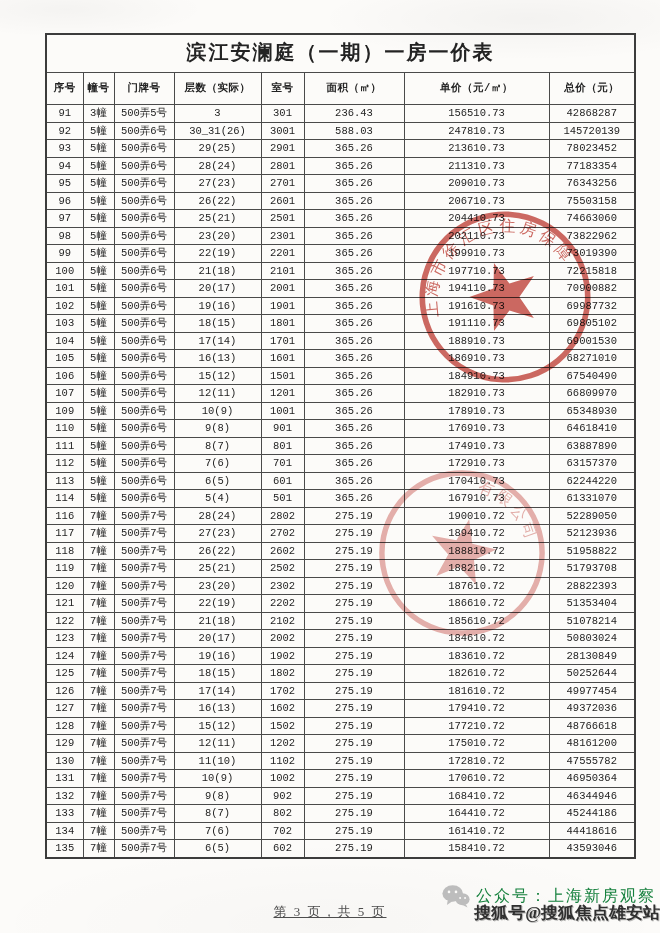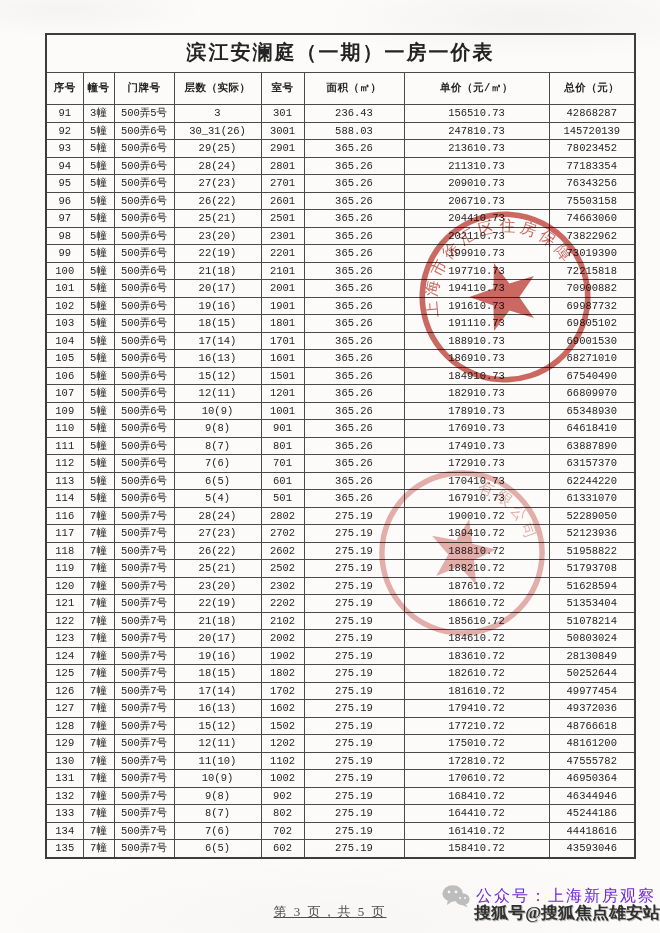--- a/index.html
+++ b/index.html
@@ -40,21 +40,21 @@
   .stamp.s2{left:371px;top:462px;opacity:0.42;transform:rotate(12deg);}
 
   .footer{
     position:absolute;left:0;top:903px;width:660px;text-align:center;
     font-size:13px;color:#4d4d4d;letter-spacing:2px;text-decoration:underline;
   }
 
   .bottom-right{position:absolute;right:0;top:880px;width:245px;height:53px;}
   .wechat-row{
     position:absolute;right:4px;top:4px;display:flex;align-items:center;gap:6px;
-    color:#6d28d9;font-size:16px;letter-spacing:2px;white-space:nowrap;
+    color:#15803d;font-size:16px;letter-spacing:2px;white-space:nowrap;
   }
   .sohu-mark{
     position:absolute;right:0px;top:21px;
     font-size:17px;font-weight:bold;color:#2f2f2f;letter-spacing:0px;
     white-space:nowrap;text-shadow:1px 1px 0 rgba(60,60,60,0.35);
     transform:scaleY(0.95);
   }
 </style>
 </head>
 <body>
@@ -359,21 +359,21 @@
           <td>51793708</td>
         </tr>
         <tr>
           <td>120</td>
           <td>7幢</td>
           <td>500弄7号</td>
           <td>23(20)</td>
           <td>2302</td>
           <td>275.19</td>
           <td>187610.72</td>
-          <td>51628594</td>
+          <td>28822393</td>
         </tr>
         <tr>
           <td>121</td>
           <td>7幢</td>
           <td>500弄7号</td>
           <td>22(19)</td>
           <td>2202</td>
           <td>275.19</td>
           <td>186610.72</td>
           <td>51353404</td>

